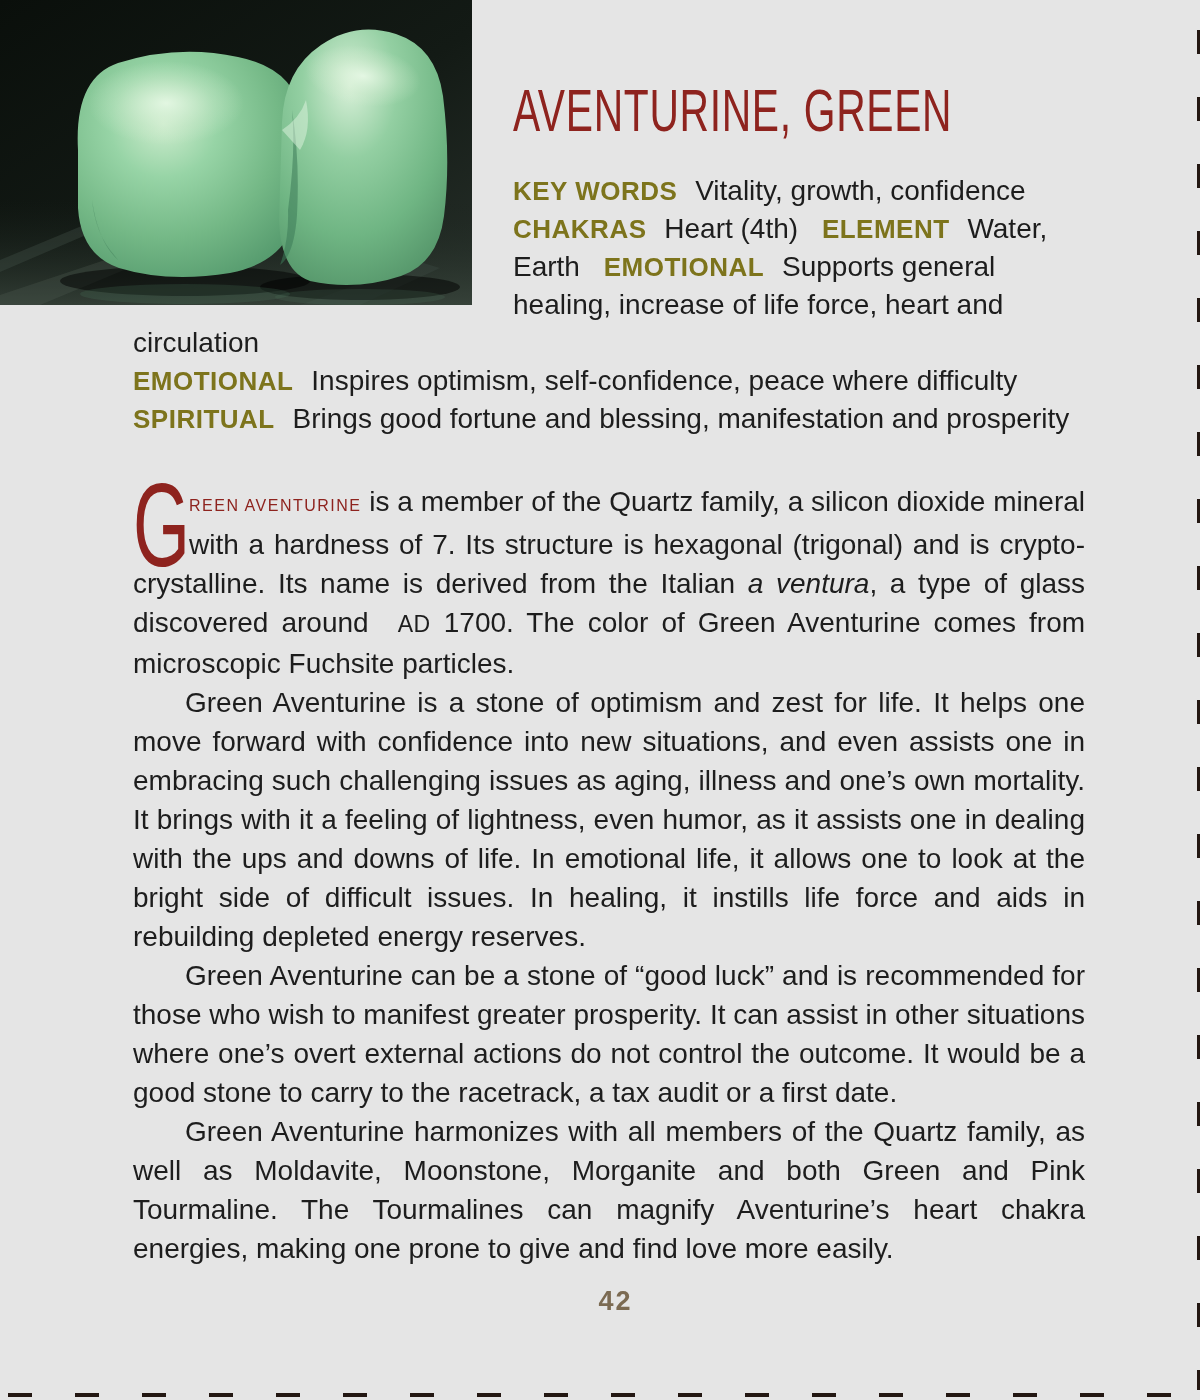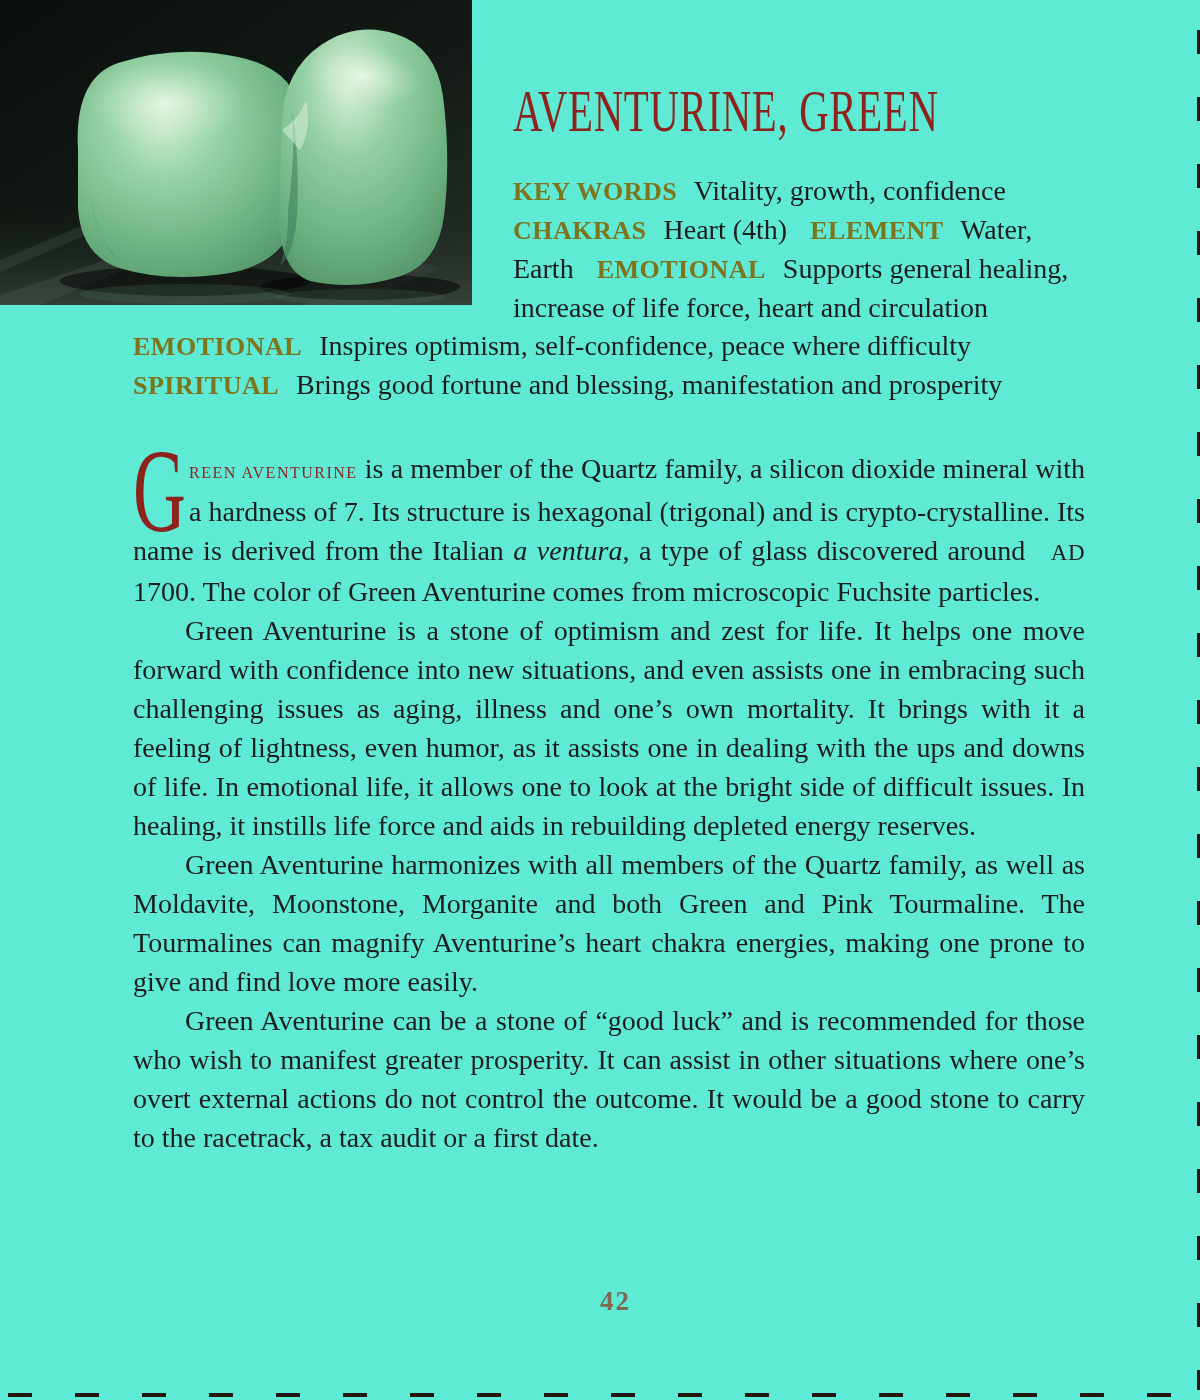--- a/index.html
+++ b/index.html
@@ -1,21 +1,21 @@
 <!DOCTYPE html>
 <html lang="en"><head>
 <meta charset="utf-8">
 <style>
   html,body { margin:0; padding:0; background:#ffffff; }
   .page {
     position:relative;
     width:1200px; height:1400px;
-    background:#5eead4;
+    background:#e5e5e5;
     overflow:hidden;
-    font-family:Liberation Serif, serif;
+    font-family:Liberation Sans, sans-serif;
     color:#1d1d1d;
   }
 
   
   .photo {
     float:left;
     width:472px; height:305px;
     margin:0 41px 12px 0;
     background:#0b100d;
   }
@@ -182,22 +182,22 @@
   <div class="body-text">
     <p>
       <span class="dropcap">G</span>
       <span class="lead-caps">REEN AVENTURINE</span>
       <span>is a member of the Quartz family, a silicon dioxide mineral with a hardness of 7. Its structure is hexagonal (trigonal) and is crypto-crystalline. Its name is derived from the Italian</span>
       <span class="it">a ventura</span><span>, a type of glass discovered around</span>
       <span class="smallcap">AD</span>
       <span>1700. The color of Green Aventurine comes from microscopic Fuchsite particles.</span>
     </p>
     <p class="indent">Green Aventurine is a stone of optimism and zest for life. It helps one move forward with confidence into new situations, and even assists one in embracing such challenging issues as aging, illness and one’s own mortality. It brings with it a feeling of lightness, even humor, as it assists one in dealing with the ups and downs of life. In emotional life, it allows one to look at the bright side of difficult issues. In healing, it instills life force and aids in rebuilding depleted energy reserves.</p>
+    <p class="indent">Green Aventurine can be a stone of “good luck” and is recommended for those who wish to manifest greater prosperity. It can assist in other situations where one’s overt external actions do not control the outcome. It would be a good stone to carry to the racetrack, a tax audit or a first date.</p>
     <p class="indent">Green Aventurine harmonizes with all members of the Quartz family, as well as Moldavite, Moonstone, Morganite and both Green and Pink Tourmaline. The Tourmalines can magnify Aventurine’s heart chakra energies, making one prone to give and find love more easily.</p>
-    <p class="indent">Green Aventurine can be a stone of “good luck” and is recommended for those who wish to manifest greater prosperity. It can assist in other situations where one’s overt external actions do not control the outcome. It would be a good stone to carry to the racetrack, a tax audit or a first date.</p>
   </div>
 
   <div class="page-number">42</div>
 
   <div class="right-ticks"></div>
   <div class="bottom-dashes"></div>
 
 </div>
 
 </body></html>

